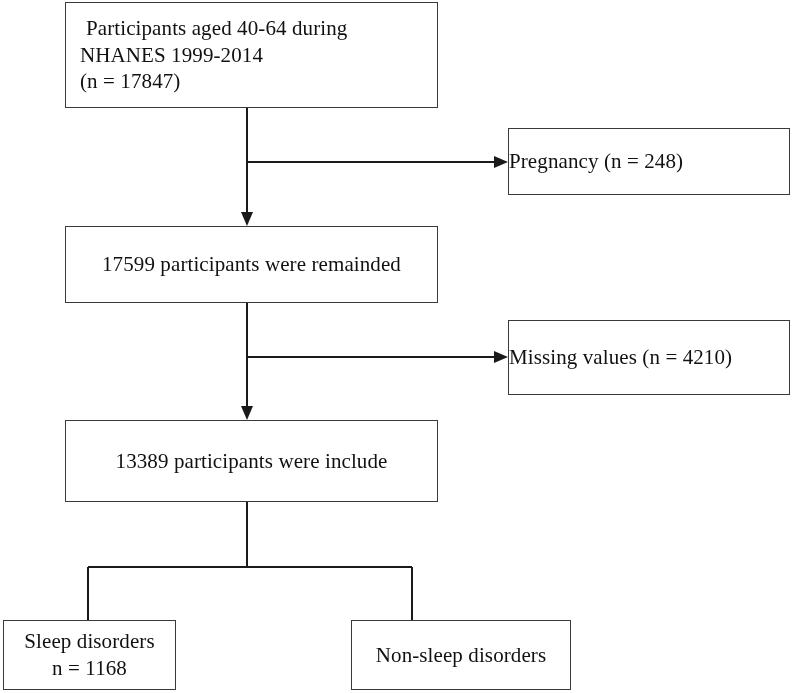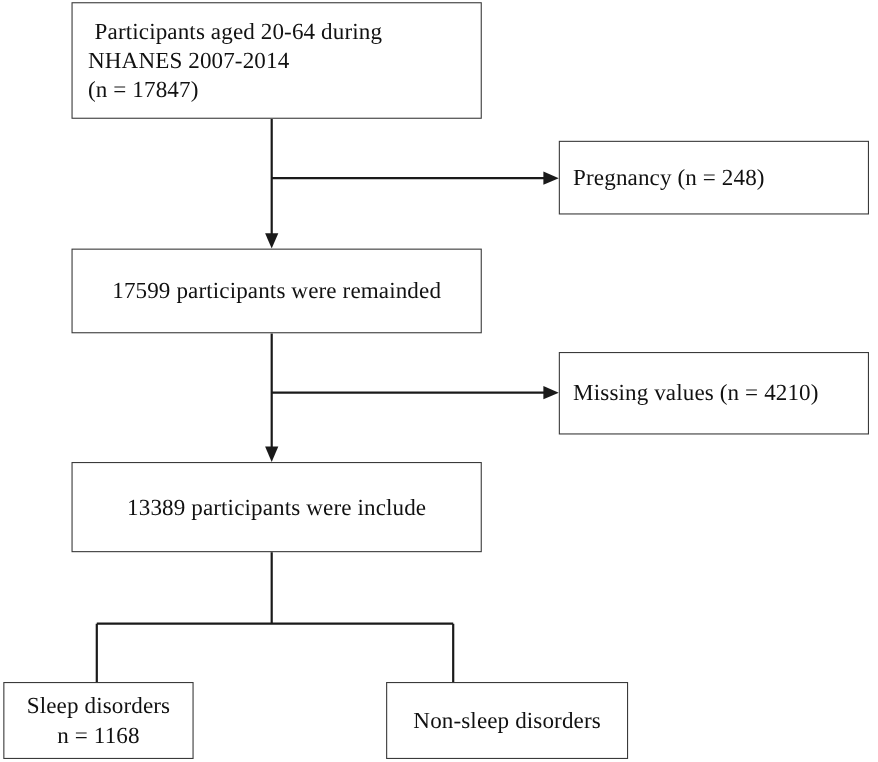--- a/index.html
+++ b/index.html
@@ -59,21 +59,21 @@
     top: 420px;
     height: 82px;
   }
   
   .node.exclusion {
     width: 282px;
     left: 508px;
     font-size: 21px;
     align-items: flex-start;
     text-align: left;
-    padding-left: 12px;
+    padding-left: 0;
   }
   #node-pregnancy {
     top: 128px;
     height: 67px;
   }
   #node-missing {
     top: 320px;
     height: 75px;
   }
   
@@ -132,22 +132,22 @@
     <line x1="247" y1="357" x2="500" y2="357"></line>
     <polygon points="508,357 494,351 494,363"></polygon>
 
     <line x1="247" y1="497" x2="247" y2="567"></line>
     <line x1="88" y1="567" x2="412" y2="567"></line>
     <line x1="88" y1="567" x2="88" y2="620"></line>
     <line x1="412" y1="567" x2="412" y2="620"></line>
   </svg>
 
   <div class="node main" id="node-enrolled">
-    <span class="line">Participants aged 20-64 during</span>
-    <span class="line">NHANES 2007-2014</span>
+    <span class="line">Participants aged 40-64 during</span>
+    <span class="line">NHANES 1999-2014</span>
     <span class="line">(n = 17847)</span>
   </div>
 
   <div class="node exclusion" id="node-pregnancy">
     <span class="line">Pregnancy (n = 248)</span>
   </div>
 
   <div class="node main" id="node-remained">
     <span class="line">17599 participants were remainded</span>
   </div>

